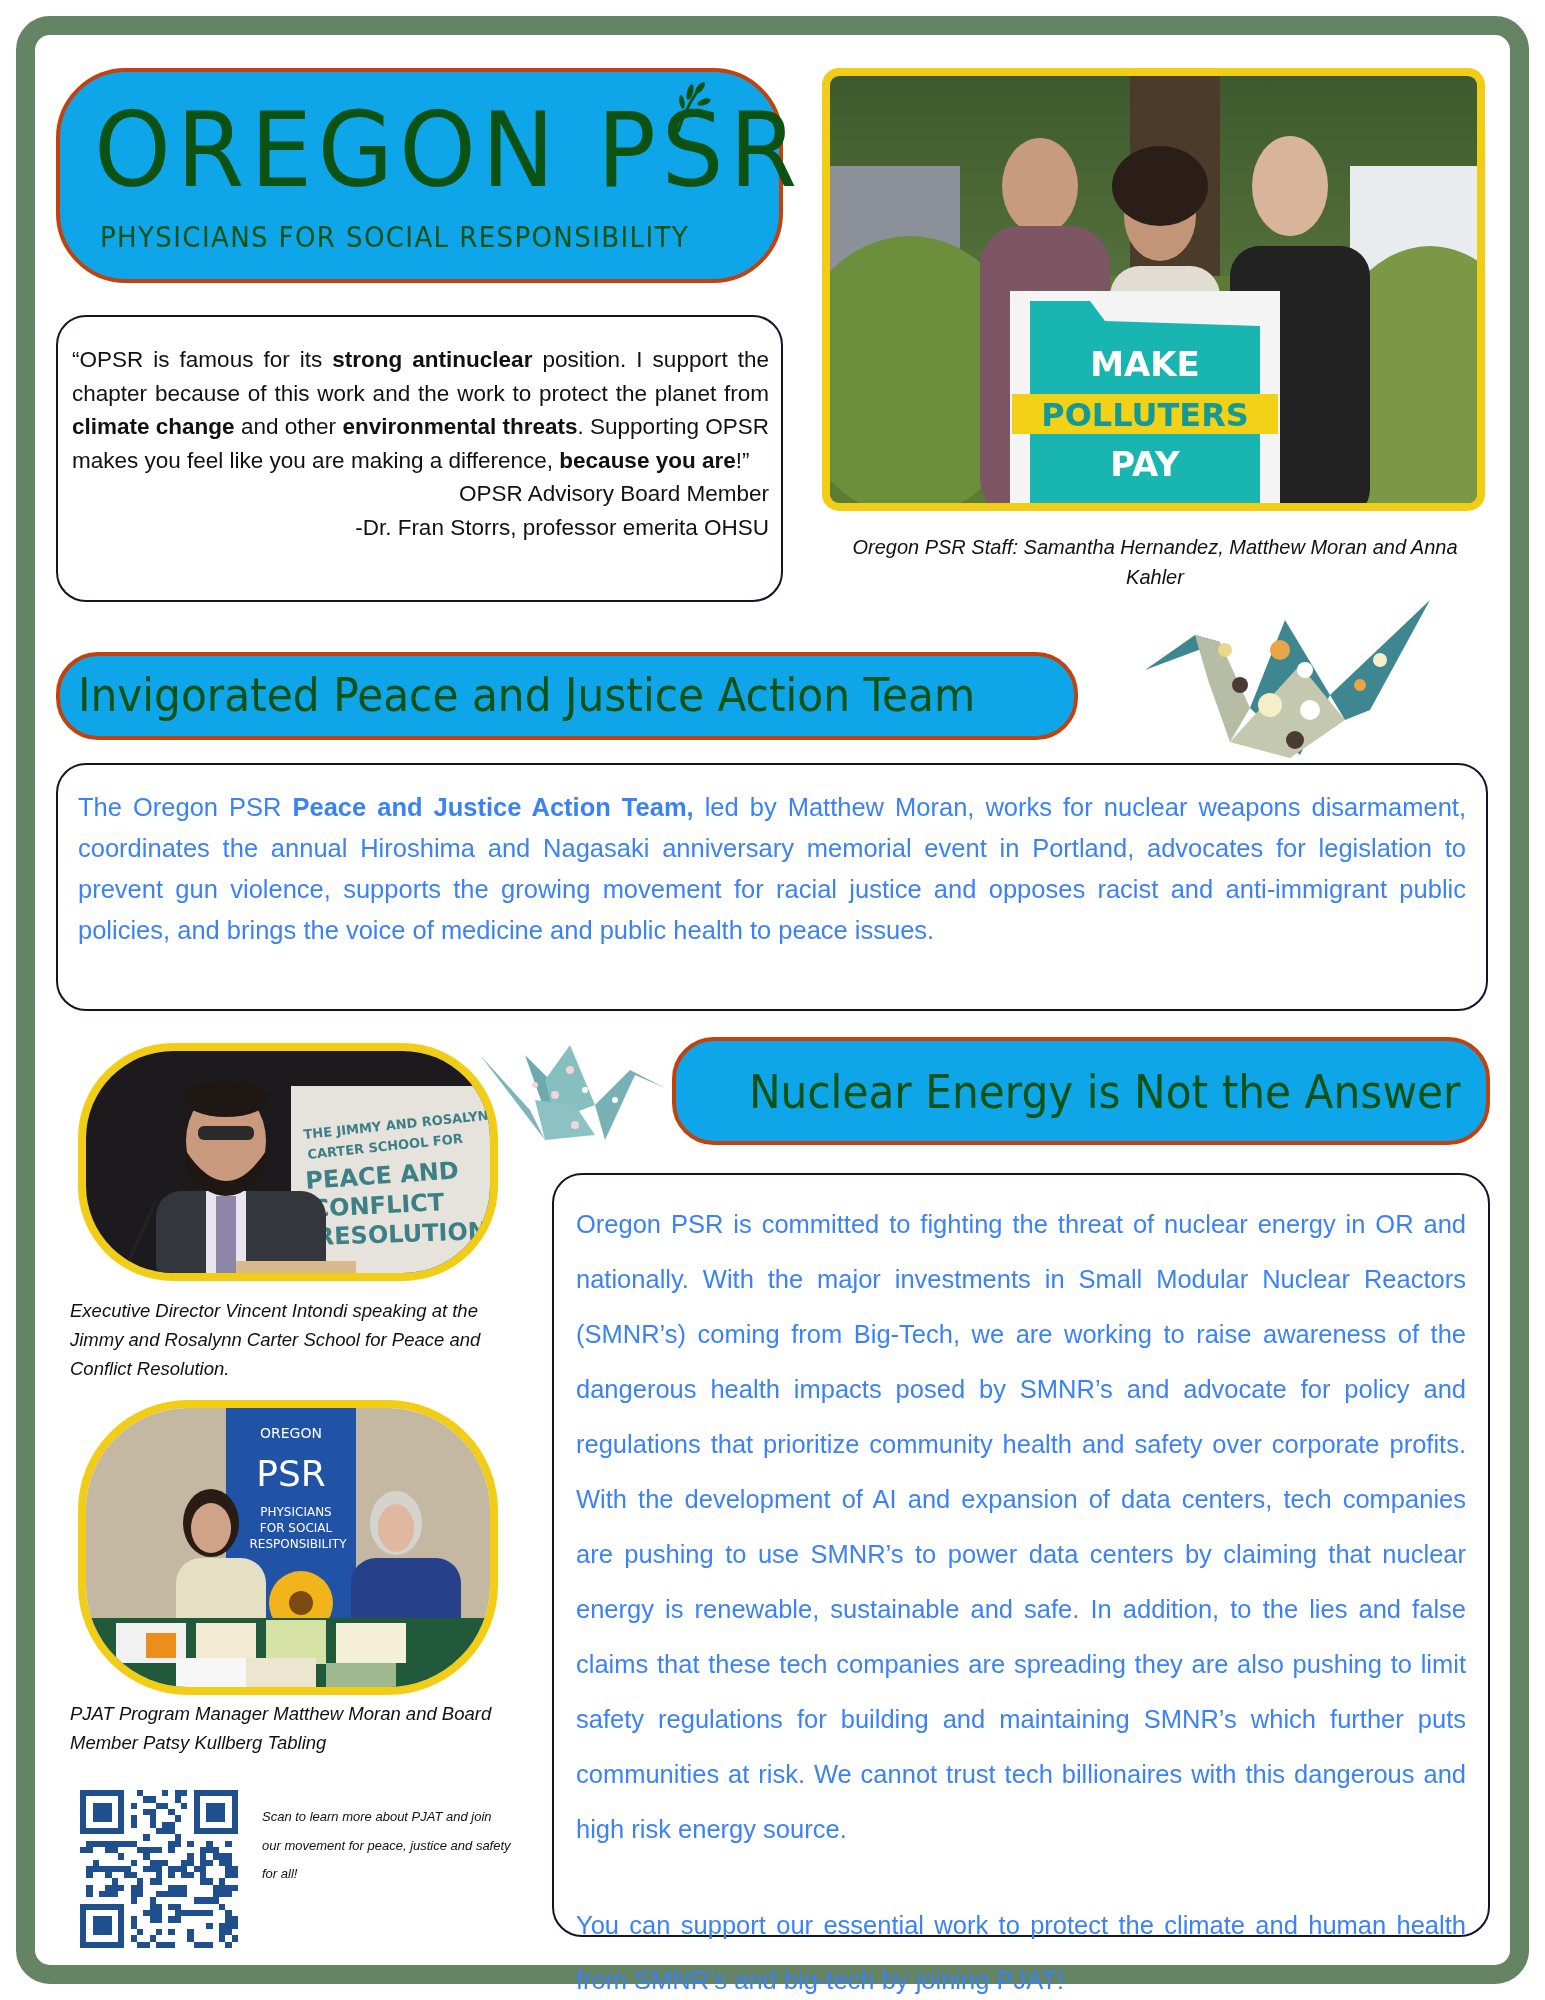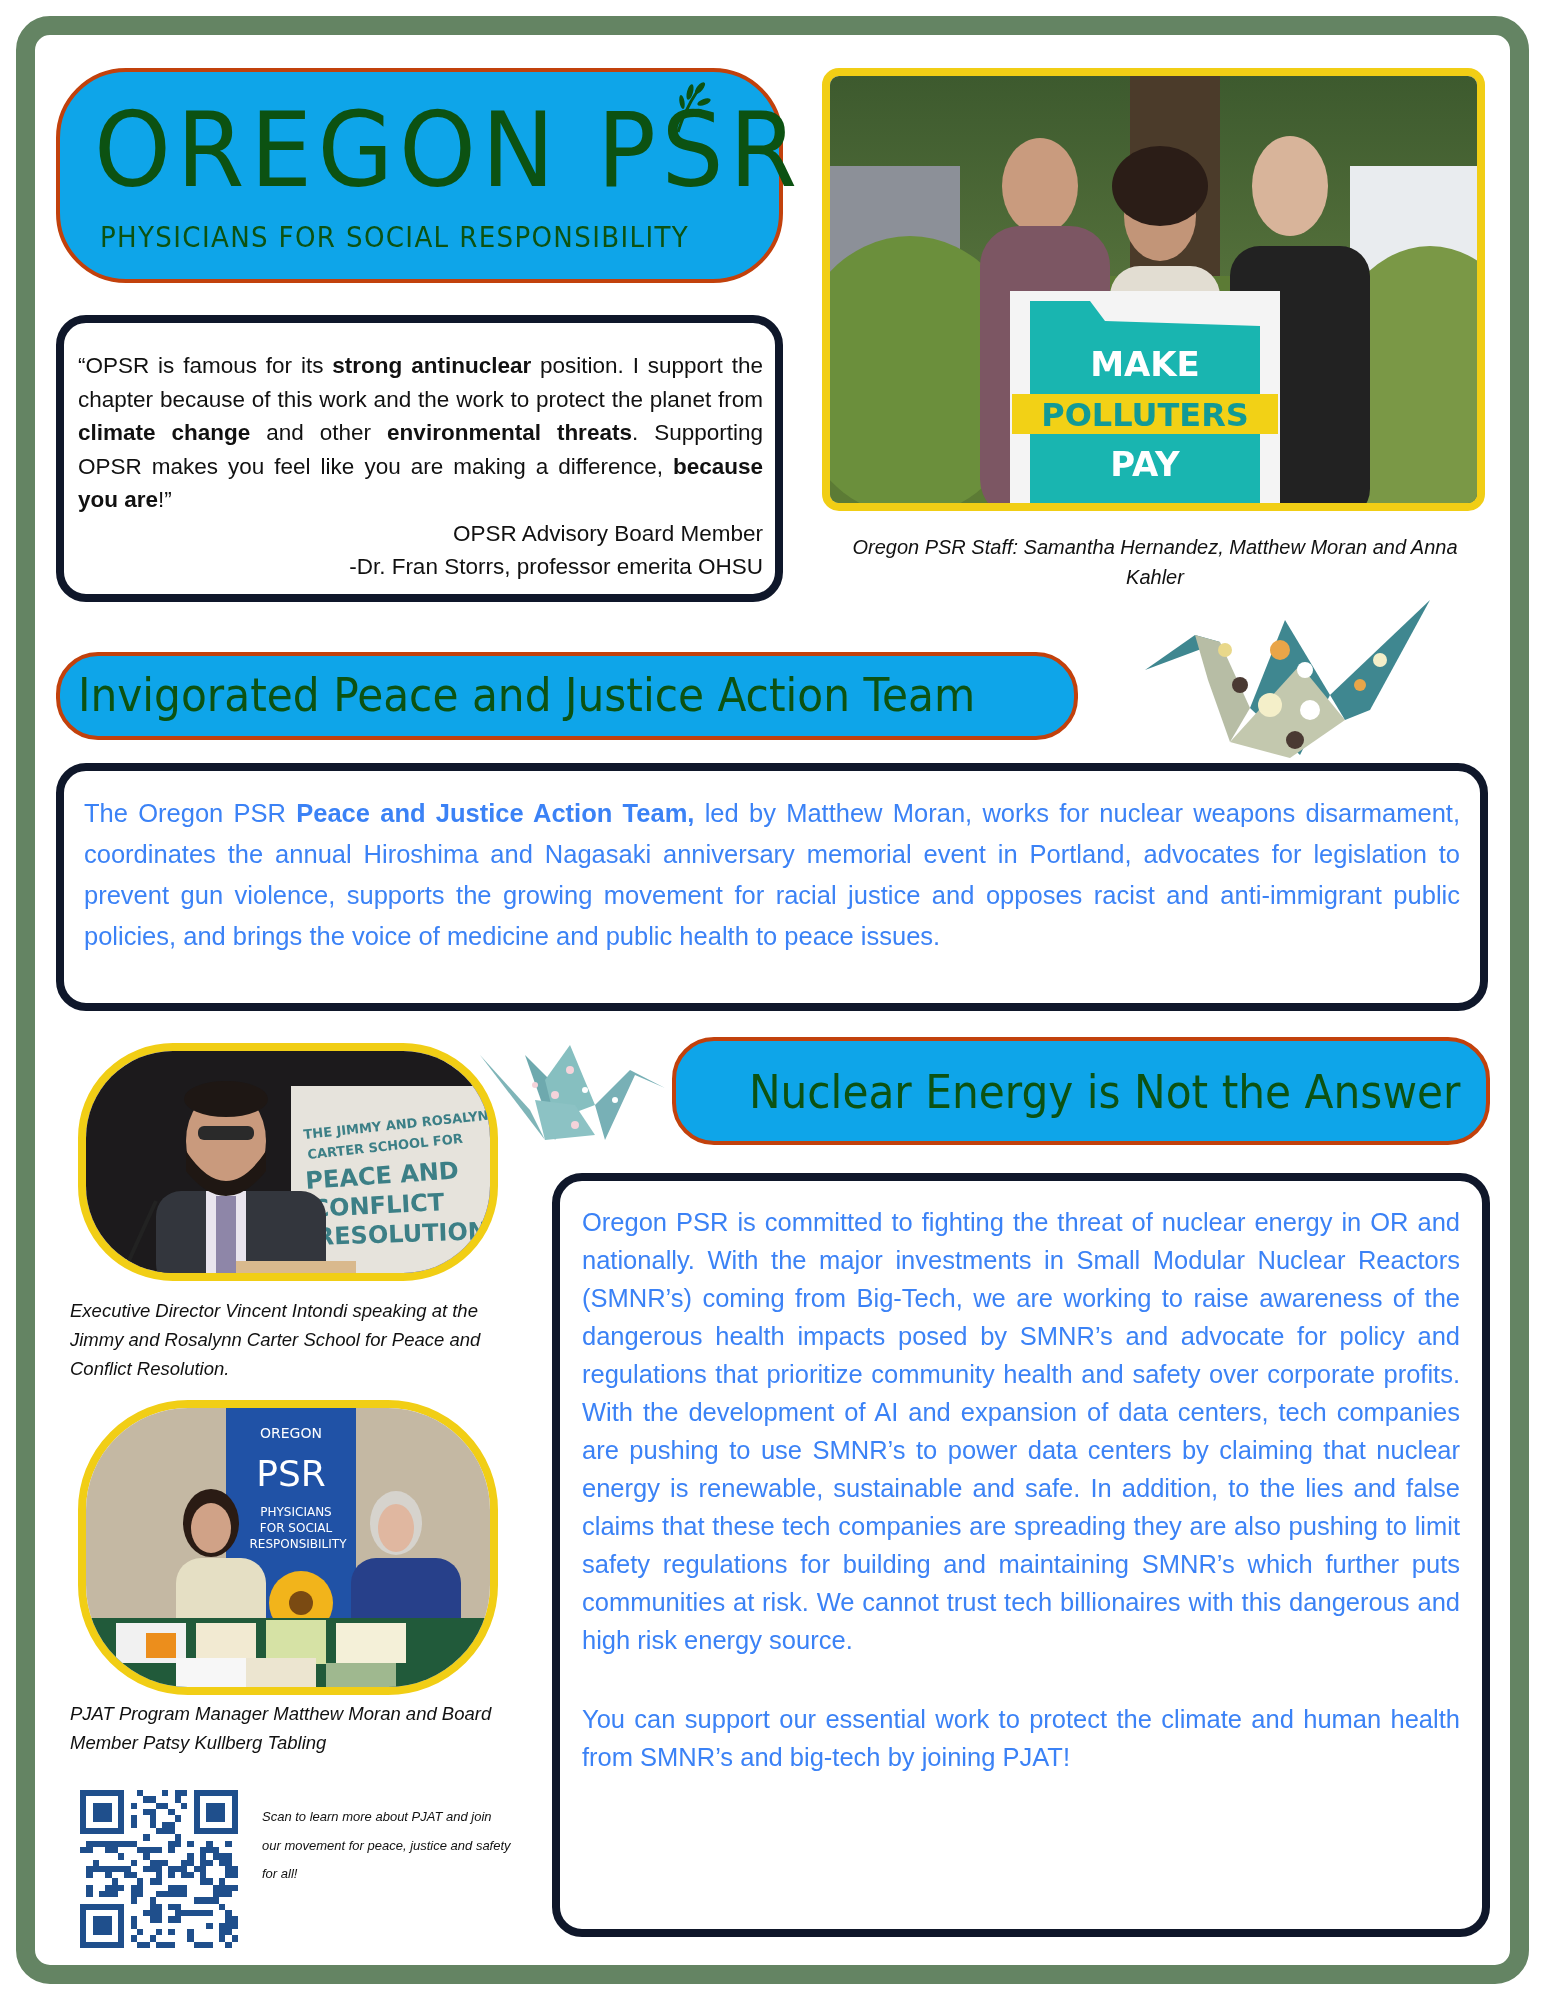--- a/index.html
+++ b/index.html
@@ -10,21 +10,21 @@
     position: absolute; left: 16px; top: 16px; width: 1513px; height: 1968px;
     border: 19px solid #648463; border-radius: 34px; background: #fff;
   }
 
   
   .yellow-pill {
     position: absolute; background: #0ea5e9; border: 4px solid #c2410c;
     border-radius: 42px;
   }
   .blue-box {
-    position: absolute; background: #fff; border: 8px solid #0f172a;
+    position: absolute; background: #fff; border: 2px solid #0f172a;
     border-radius: 30px;
   }
   .photo-frame {
     position: absolute; border: 8px solid #f1ce15; border-radius: 90px; overflow: hidden;
   }
 
   
   .logo { left: 56px; top: 68px; width: 727px; height: 215px; border-radius: 70px; }
   .logo-main {
     position: absolute; left: 34px; top: 26px; font-size: 104px; letter-spacing: 6px;
@@ -65,21 +65,21 @@
   .pjat-body { left: 56px; top: 763px; width: 1432px; height: 248px; padding: 22px 20px 0 20px; }
   .body-text { font-size: 25.5px; line-height: 41px; text-align: justify; color: #3b82f6; }
   .body-text b { font-weight: bold; }
 
   .nuclear-heading { left: 672px; top: 1037px; width: 818px; height: 108px; }
   .nuclear-heading .heading-text {
     position: absolute; right: 26px; top: 28px; font-size: 46px; transform: scaleX(0.92);
     transform-origin: right;
   }
   .nuclear-body { left: 552px; top: 1173px; width: 938px; height: 764px; padding: 22px 22px 0 22px; }
-  .nuclear-body .body-text { line-height: 38px; }
+  .nuclear-body .body-text { line-height: 55px; }
   .nuclear-body .para2 { margin-top: 41px; }
 
   
   .speaker-photo { left: 78px; top: 1043px; width: 420px; height: 238px; border-radius: 95px; }
   .speaker-caption {
     position: absolute; left: 70px; top: 1296px; width: 440px; text-align: left;
     font-size: 18.5px; line-height: 29px; font-style: italic;
   }
   .tabling-photo { left: 78px; top: 1400px; width: 420px; height: 295px; border-radius: 110px; }
   .tabling-caption {

